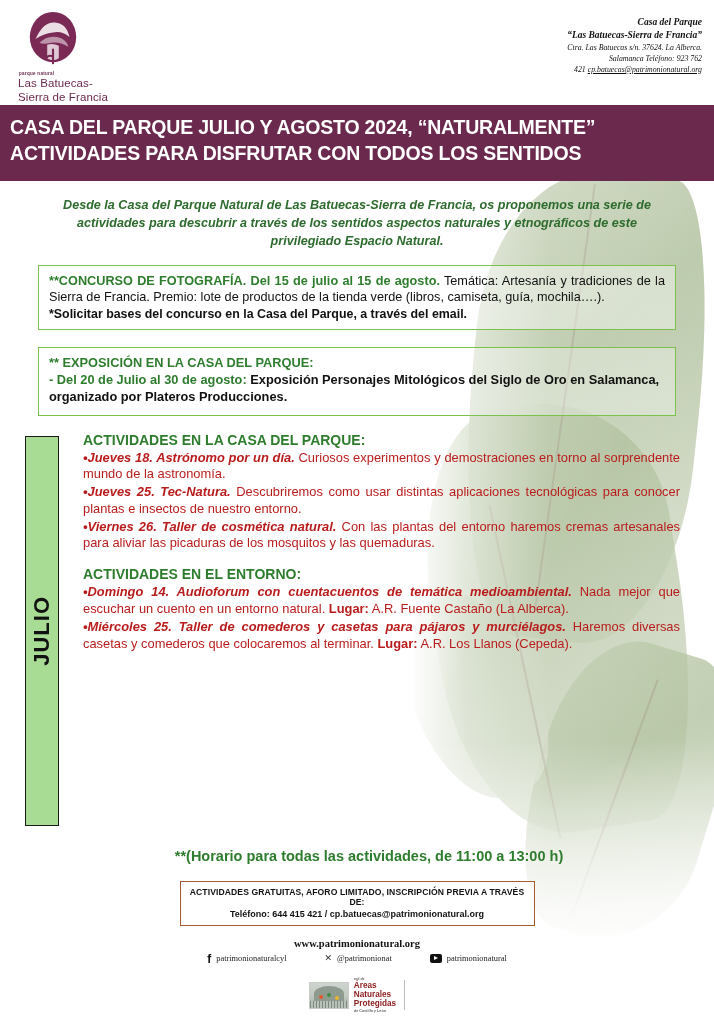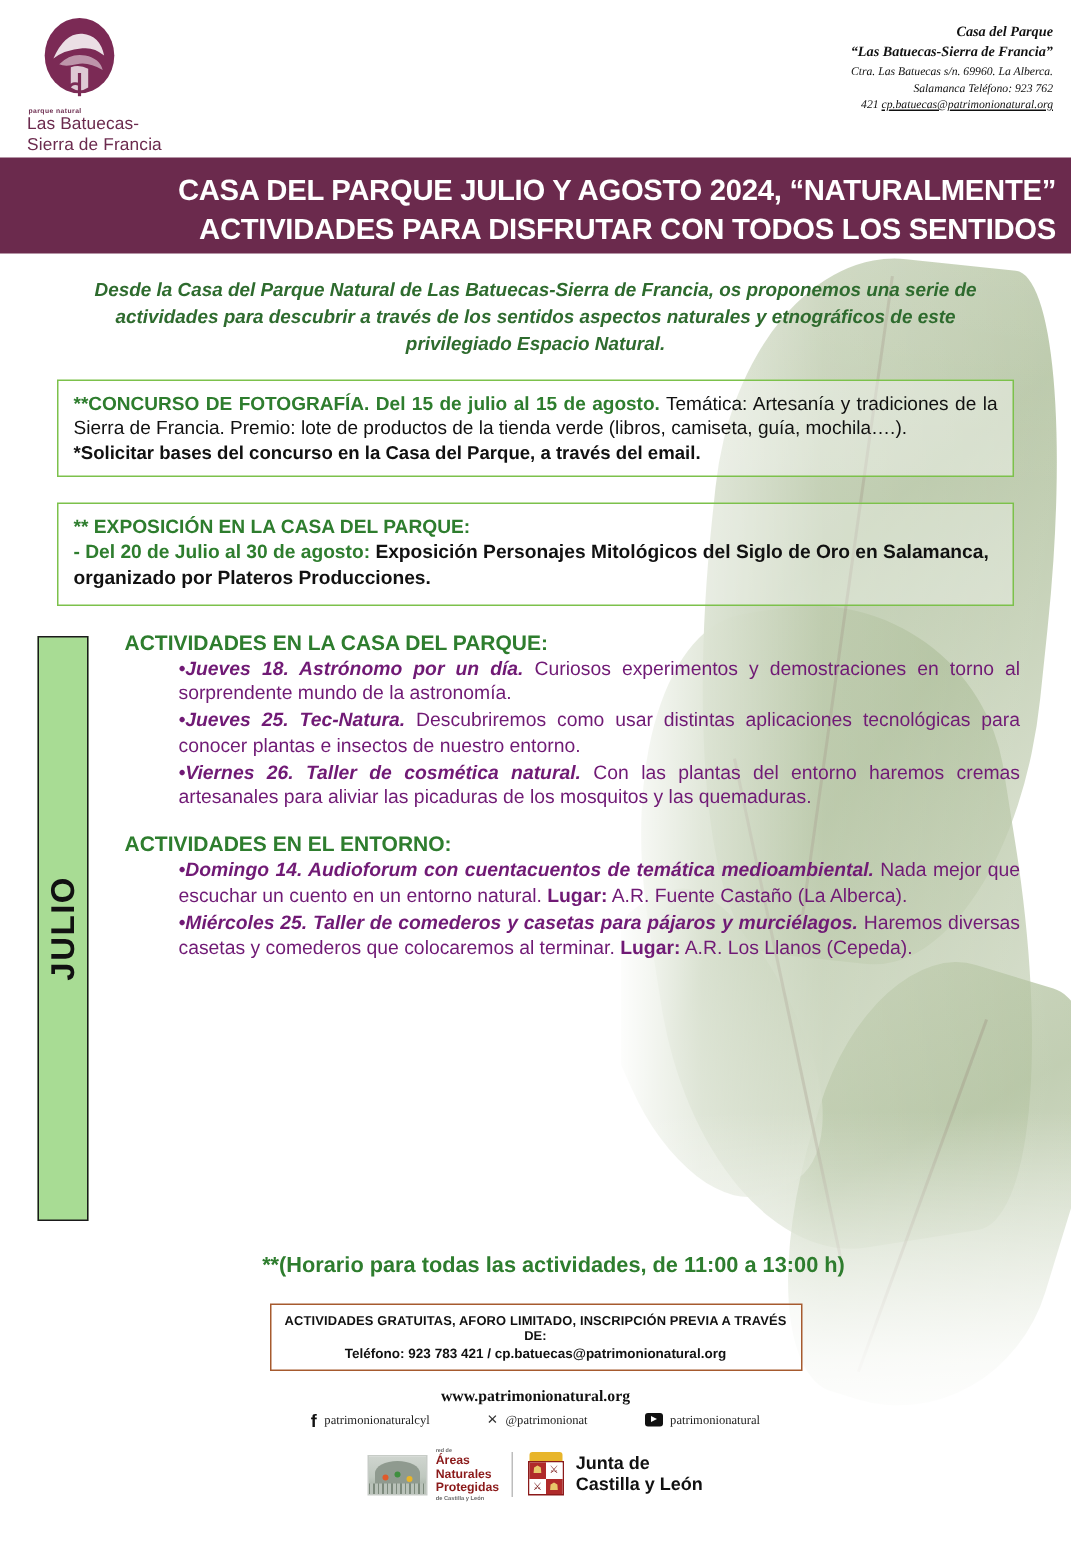--- a/index.html
+++ b/index.html
@@ -93,22 +93,22 @@
   .contact .c-addr {
     font-family: "Liberation Serif", serif;
     font-size: 7.8px; color: #111; line-height: 1.42;
   }
   .contact .c-mail { text-decoration: underline; }
 
   
   .title-banner {
     position: relative; z-index: 3;
     background: #6B2A4D;
-    padding: 9px 10px 3px;
-    text-align: right;
+    padding: 9px 10px 15px;
+    text-align: left;
   }
   .title-banner .tl {
     color: #ffffff;
     font-weight: bold;
     font-size: 19.5px;
     line-height: 1.34;
     letter-spacing: -.2px;
   }
 
   
@@ -165,22 +165,22 @@
     font-weight: bold; font-size: 22px; color:#111; letter-spacing: 1px;
   }
   .activities { flex: 1; padding: 0 34px 0 24px; }
 
   .sec-head {
     color:#2E7D2E; font-weight:bold; font-size:14px;
     margin-bottom: 2px;
   }
   .sec-head-2 { margin-top: 14px; }
   .act-p {
-    font-size: 12.9px; line-height:1.30; color:#701a75;
-    text-align: justify; margin-bottom: 1px; margin-left: 36px;
+    font-size: 12.9px; line-height:1.30; color:#b91c1c;
+    text-align: justify; margin-bottom: 1px;
   }
   .act-p .lead { font-weight:bold; font-style:italic; }
   .act-p .bd { font-weight:bold; }
 
   .schedule {
     text-align:center;
     color:#2E7D2E; font-weight:bold; font-size:14.5px;
     margin: 22px 34px 0 58px;
   }
 
@@ -283,21 +283,21 @@
     <div class="brand-sub">parque natural</div>
     <div class="brand-name">
       <span>Las Batuecas-</span><br>
       <span>Sierra de Francia</span>
     </div>
   </div>
 
   <div class="contact">
     <div class="c-title">Casa del Parque</div>
     <div class="c-title">“Las Batuecas-Sierra de Francia”</div>
-    <div class="c-addr">Ctra. Las Batuecas s/n. 69960. La Alberca.</div>
+    <div class="c-addr">Ctra. Las Batuecas s/n. 37624. La Alberca.</div>
     <div class="c-addr">Salamanca  Teléfono: 923 762</div>
     <div class="c-addr">
       <span>421</span>
       <span class="c-mail">cp.batuecas@patrimonionatural.org</span>
     </div>
   </div>
 </div>
 
 <div class="title-banner">
   <div class="tl">CASA DEL PARQUE JULIO Y AGOSTO 2024, “NATURALMENTE”</div>
@@ -351,21 +351,21 @@
         <span class="lead">•Miércoles 25. Taller de comederos y casetas para pájaros y murciélagos.</span><span> Haremos diversas casetas y comederos que colocaremos al terminar. </span><span class="bd">Lugar:</span><span> A.R. Los Llanos (Cepeda).</span>
       </div>
 
     </div>
   </div>
 
   <div class="schedule">**(Horario para todas las actividades, de 11:00 a 13:00 h)</div>
 
   <div class="info-box">
     <div class="l1">ACTIVIDADES GRATUITAS, AFORO LIMITADO, INSCRIPCIÓN PREVIA A TRAVÉS DE:</div>
-    <div class="l2">Teléfono: 923 783 421 / cp.batuecas@patrimonionatural.org</div>
+    <div class="l2">Teléfono: 644 415 421 / cp.batuecas@patrimonionatural.org</div>
   </div>
 
 </div>
 
 <div class="footer">
 
   <div class="web">www.patrimonionatural.org</div>
 
   <div class="socials">
     <div class="soc">
@@ -396,30 +396,15 @@
         <div class="t0">red de</div>
         <div class="t1">Áreas</div>
         <div class="t1">Naturales</div>
         <div class="t1">Protegidas</div>
         <div class="t2">de Castilla y León</div>
       </div>
     </div>
 
     <div class="divider-v"></div>
 
-    <div class="logo-jcyl">
-      <div class="shield">
-        <div class="crown"></div>
-        <div class="body">
-          <div class="q qr">☗</div>
-          <div class="q qw">⚔</div>
-          <div class="q qw">⚔</div>
-          <div class="q qr">☗</div>
-        </div>
-      </div>
-      <div class="jcyl-txt">
-        <div>Junta de</div>
-        <div>Castilla y León</div>
-      </div>
-    </div>
 
   </div>
 </div>
 
 </body></html>

